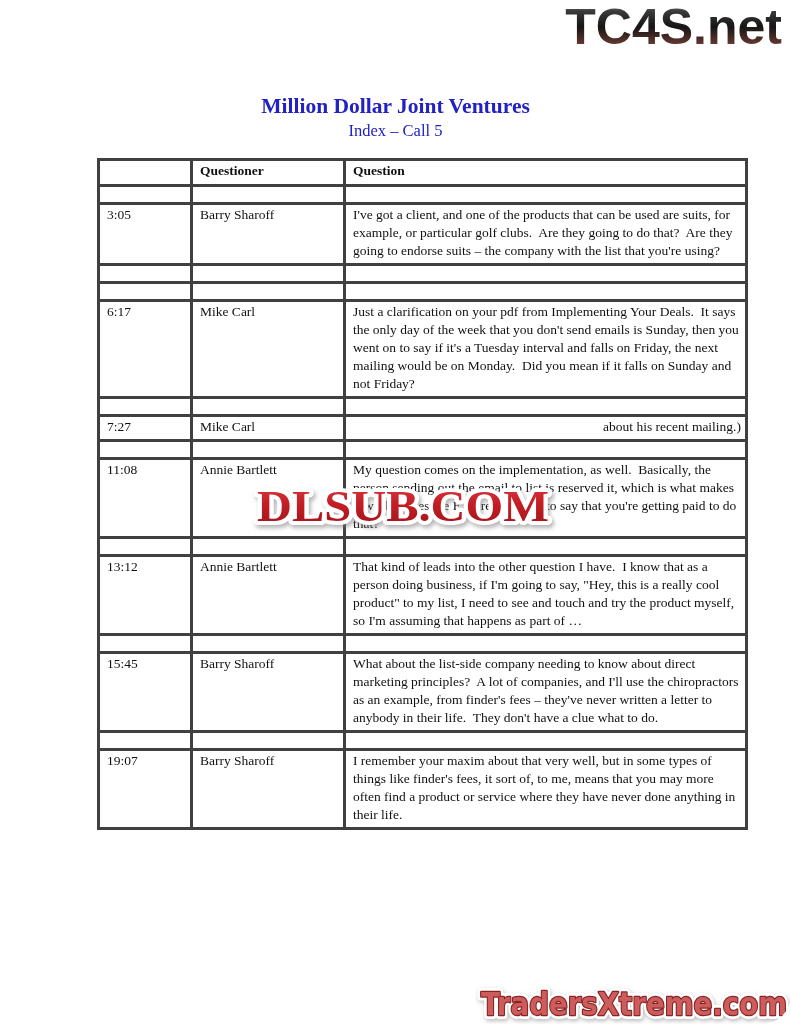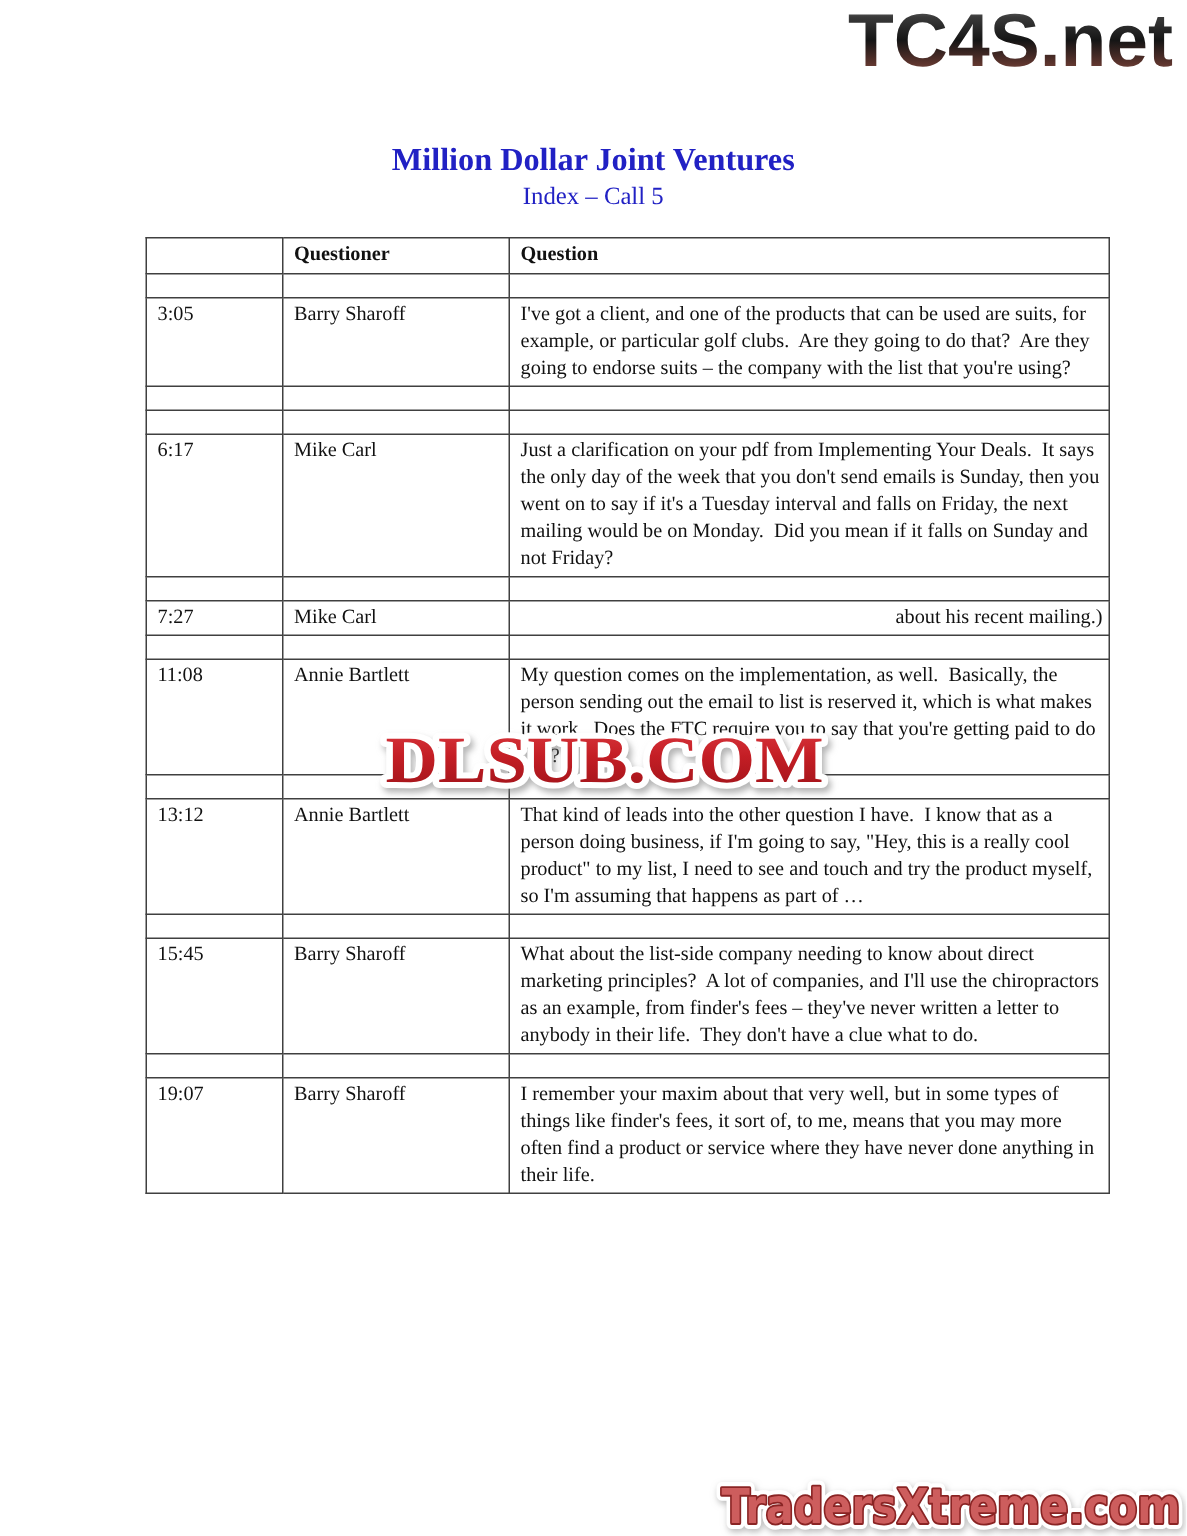--- a/index.html
+++ b/index.html
@@ -1,33 +1,33 @@
 <!DOCTYPE html>
 <html><head>
 <meta charset="utf-8">
 <style>
   html,body{margin:0;padding:0;background:#fff;}
   .page{
     position:relative;width:791px;height:1024px;background:#fff;overflow:hidden;
-    font-family:"Liberation Serif",serif;color:#111;
+    font-family:"Liberation Serif",serif;color:#111;border-radius:29px;
   }
   
   .tc4s{position:absolute;top:0px;right:4px;}
   
   .title-block{position:absolute;top:94px;left:0;width:100%;text-align:center;color:#2121c4;}
   .title-block .title{font-size:21.5px;font-weight:bold;line-height:24px;}
   .title-block .subtitle{font-size:16.5px;font-weight:normal;line-height:20px;margin-top:3px;}
   
   table.index{
     position:absolute;left:97px;top:158px;width:603px;
     border-collapse:collapse;table-layout:fixed;
     font-size:13.5px;line-height:18px;
   }
   table.index td{
-    border:1px solid #404040;vertical-align:top;
+    border:3px solid #404040;vertical-align:top;
     padding:1px 5px 3px 7px;overflow:hidden;
   }
   table.index .c0{width:78px;margin-left:20px;}
   table.index .c1{width:138px;}
   table.index .c2{width:387px;}
   table.index tr.head td{font-weight:bold;height:19px;}
   table.index tr.spacer td{height:15px;padding:0;}
   td.q{white-space:pre-wrap;}
   td.q.frag{text-align:right;white-space:normal;padding-right:4px;}
   

